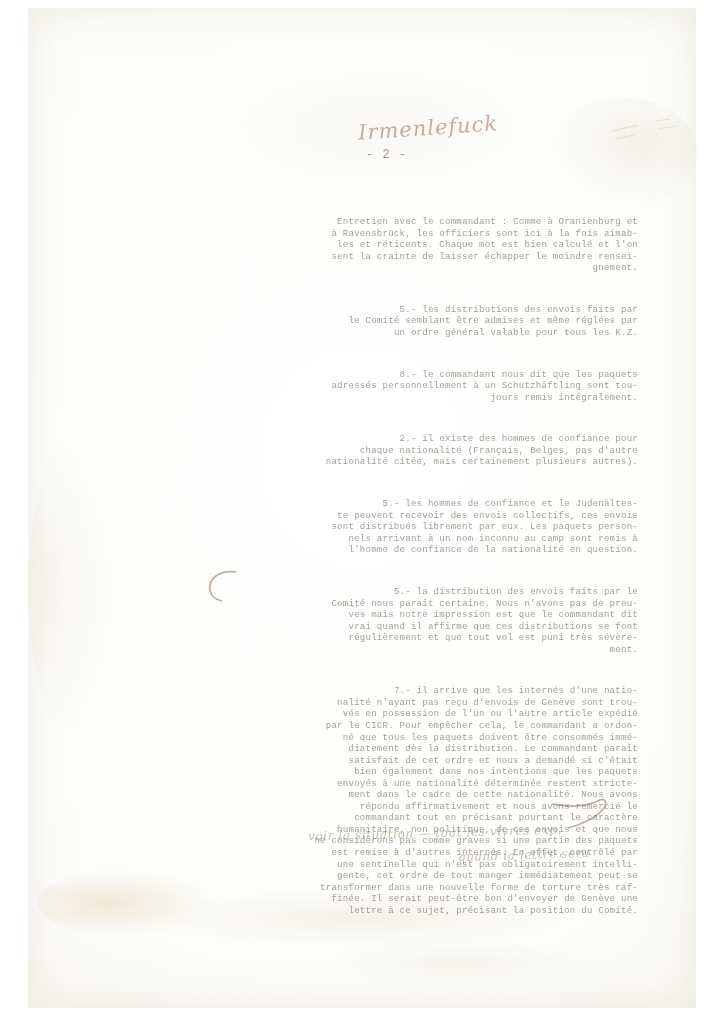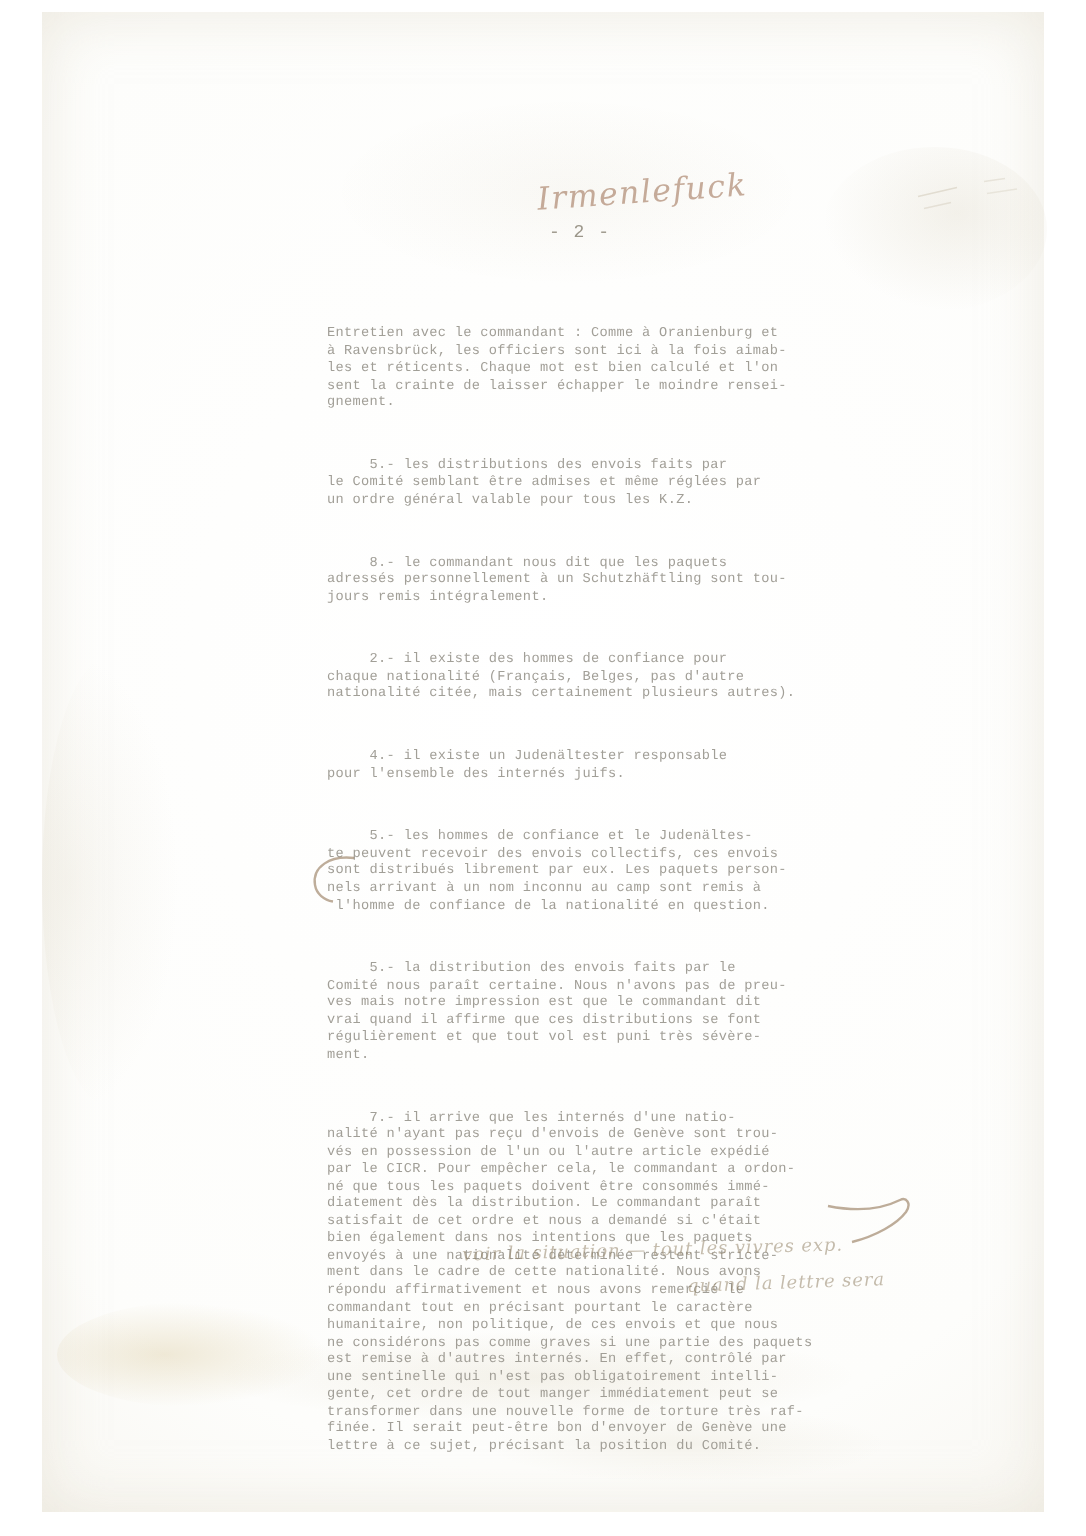--- a/index.html
+++ b/index.html
@@ -106,21 +106,21 @@
     left: 190px;
     top: 185px;
     width: 420px;
     font-family: "Liberation Mono", "DejaVu Sans Mono", monospace;
     font-size: 9.1px;
     line-height: 11.55px;
     letter-spacing: 0.22px;
     color: #9a978f;
     opacity: 0.92;
     white-space: pre-wrap;
-    text-align: left;
+    text-align: right;
   }
   .para {
     margin: 0 0 7px 0;
     white-space: pre-wrap;
   }
 
   
   .pen-mark {
     position: absolute;
     pointer-events: none;
@@ -160,22 +160,20 @@
 gnement.</p>
       <p class="para">     5.- les distributions des envois faits par
 le Comité semblant être admises et même réglées par
 un ordre général valable pour tous les K.Z.</p>
       <p class="para">     8.- le commandant nous dit que les paquets
 adressés personnellement à un Schutzhäftling sont tou-
 jours remis intégralement.</p>
       <p class="para">     2.- il existe des hommes de confiance pour
 chaque nationalité (Français, Belges, pas d'autre
 nationalité citée, mais certainement plusieurs autres).</p>
-      <p class="para">     4.- il existe un Judenältester responsable
-pour l'ensemble des internés juifs.</p>
       <p class="para">     5.- les hommes de confiance et le Judenältes-
 te peuvent recevoir des envois collectifs, ces envois
 sont distribués librement par eux. Les paquets person-
 nels arrivant à un nom inconnu au camp sont remis à
  l'homme de confiance de la nationalité en question.</p>
       <p class="para">     5.- la distribution des envois faits par le
 Comité nous paraît certaine. Nous n'avons pas de preu-
 ves mais notre impression est que le commandant dit
 vrai quand il affirme que ces distributions se font
 régulièrement et que tout vol est puni très sévère-

